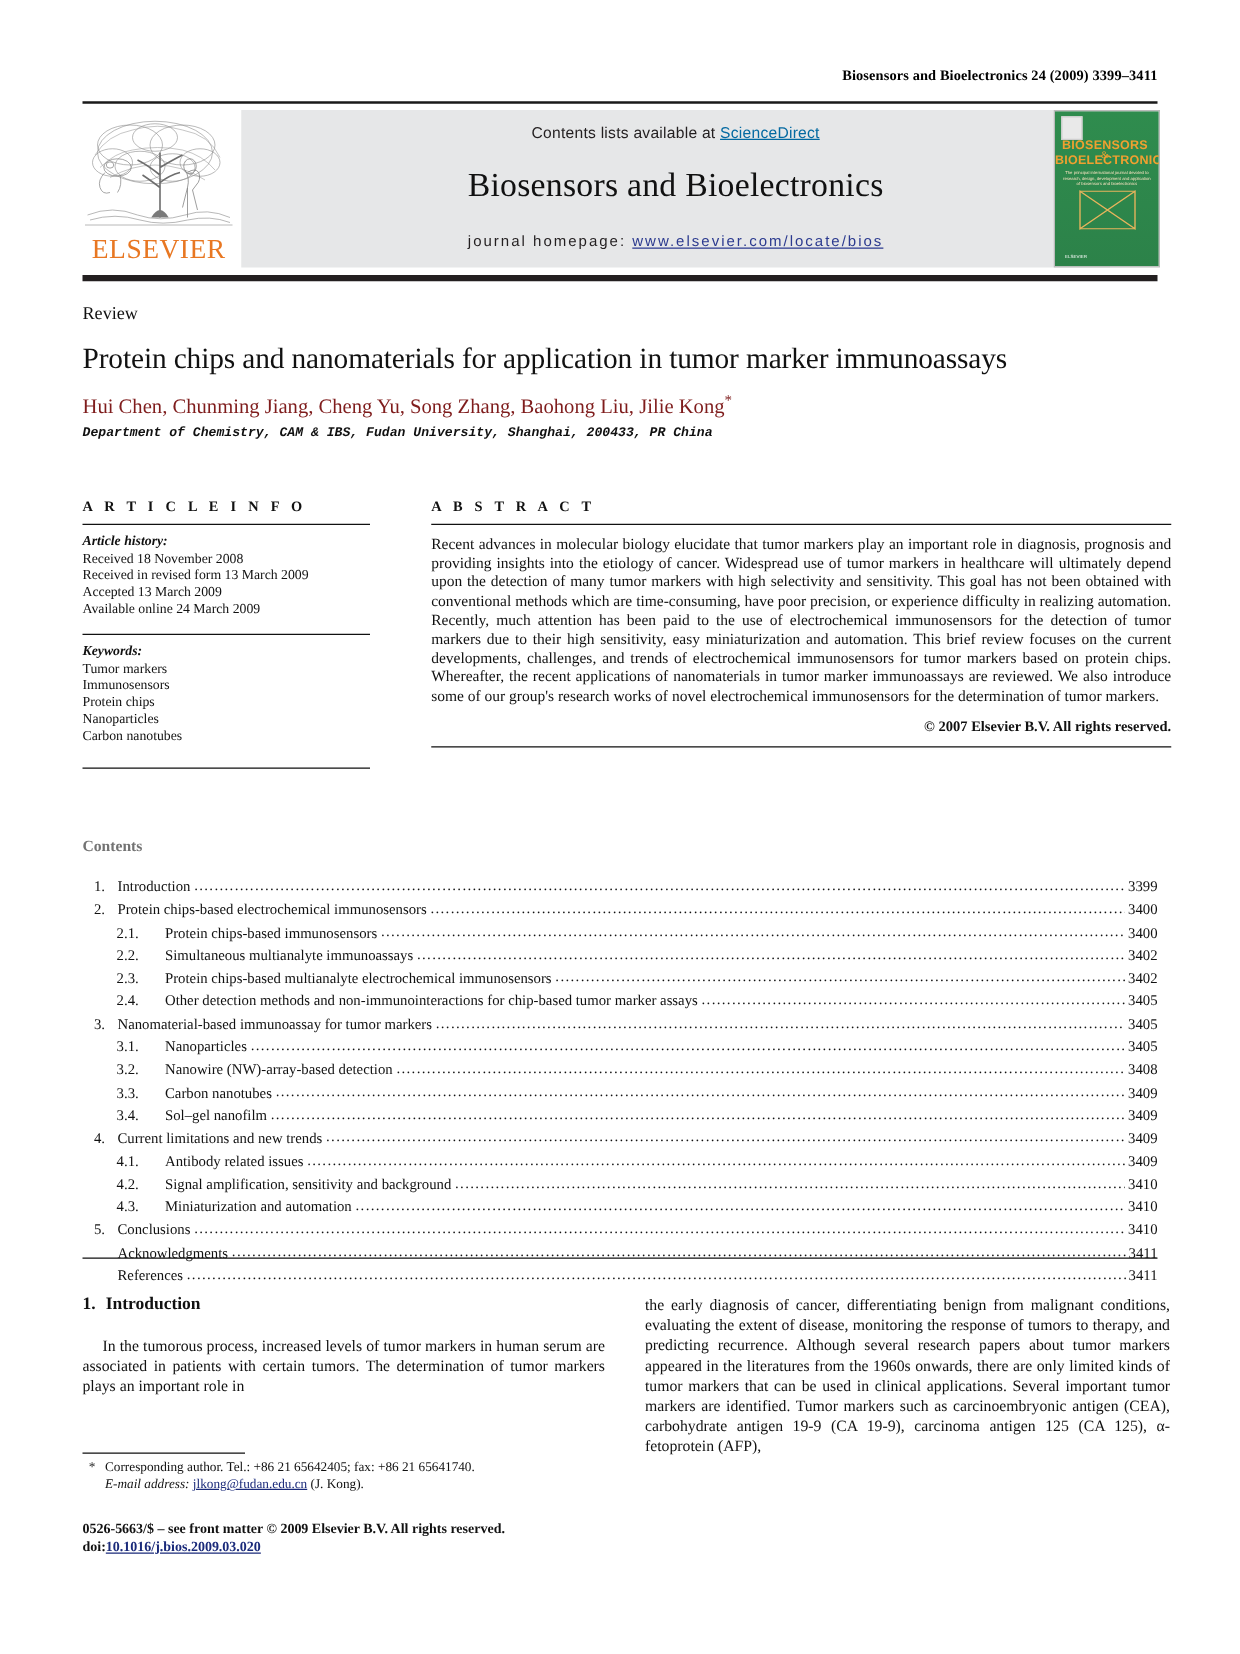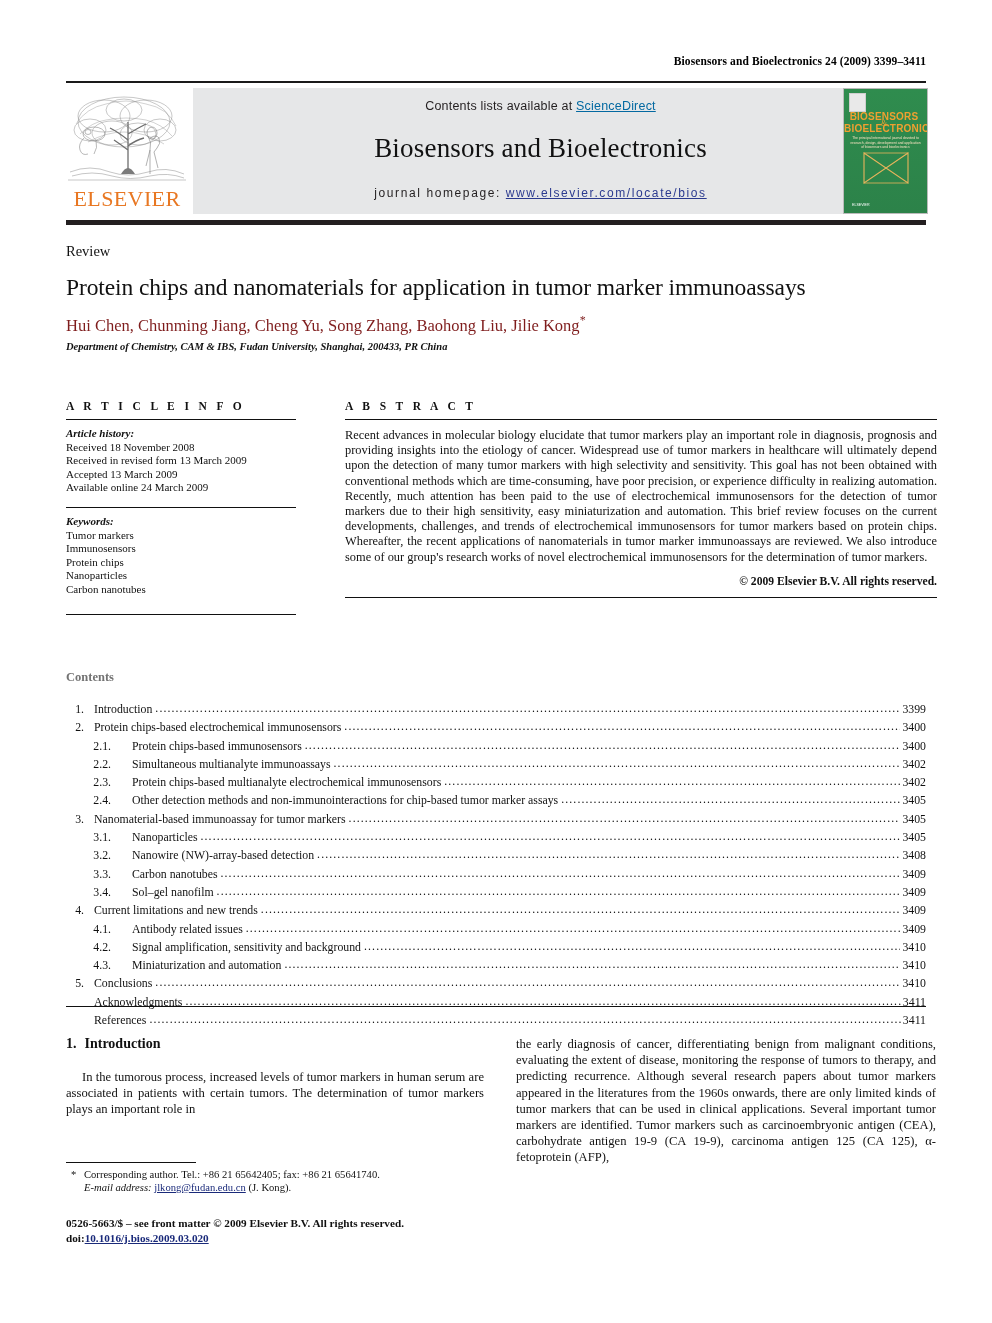--- a/index.html
+++ b/index.html
@@ -201,21 +201,21 @@
     width: 870px;
     font-family: Liberation Serif, serif;
     font-size: 16.5px;
     color: #7f1d1d;
   }
   .authors .star { font-size: 12px; vertical-align: super; }
   .affiliation {
     position: absolute;
     left: 66px; top: 341px;
     width: 870px;
-    font-family: Liberation Serif, serif;
+    font-family: Liberation Mono, monospace;
     font-style: italic;
     font-weight: bold;
     font-size: 10.5px;
     color: #111;
   }
 
   
   .info-col {
     position: absolute;
     left: 66px; top: 400px;
@@ -505,21 +505,21 @@
       <div>Nanoparticles</div>
       <div>Carbon nanotubes</div>
     </div>
     <div class="hr-col3"></div>
   </div>
 
   <div class="abs-col">
     <div class="sec-head">A B S T R A C T</div>
     <div class="hr-col"></div>
     <div class="abstract-body">Recent advances in molecular biology elucidate that tumor markers play an important role in diagnosis, prognosis and providing insights into the etiology of cancer. Widespread use of tumor markers in healthcare will ultimately depend upon the detection of many tumor markers with high selectivity and sensitivity. This goal has not been obtained with conventional methods which are time-consuming, have poor precision, or experience difficulty in realizing automation. Recently, much attention has been paid to the use of electrochemical immunosensors for the detection of tumor markers due to their high sensitivity, easy miniaturization and automation. This brief review focuses on the current developments, challenges, and trends of electrochemical immunosensors for tumor markers based on protein chips. Whereafter, the recent applications of nanomaterials in tumor marker immunoassays are reviewed. We also introduce some of our group's research works of novel electrochemical immunosensors for the determination of tumor markers.</div>
-    <div class="copyright">© 2009 Elsevier B.V. All rights reserved.</div>
+    <div class="copyright">© 2007 Elsevier B.V. All rights reserved.</div>
     <div class="hr-abs-bot"></div>
   </div>
 
   <div class="contents-head">Contents</div>
   <div class="toc" id="toc">
       <div class="toc-row">
         <span class="toc-num">1.</span>
         <span class="toc-label">Introduction</span>
         <span class="toc-dots">................................................................................................................................................................................................................................................................................................................................................................................................................</span>
         <span class="toc-page">3399</span>

